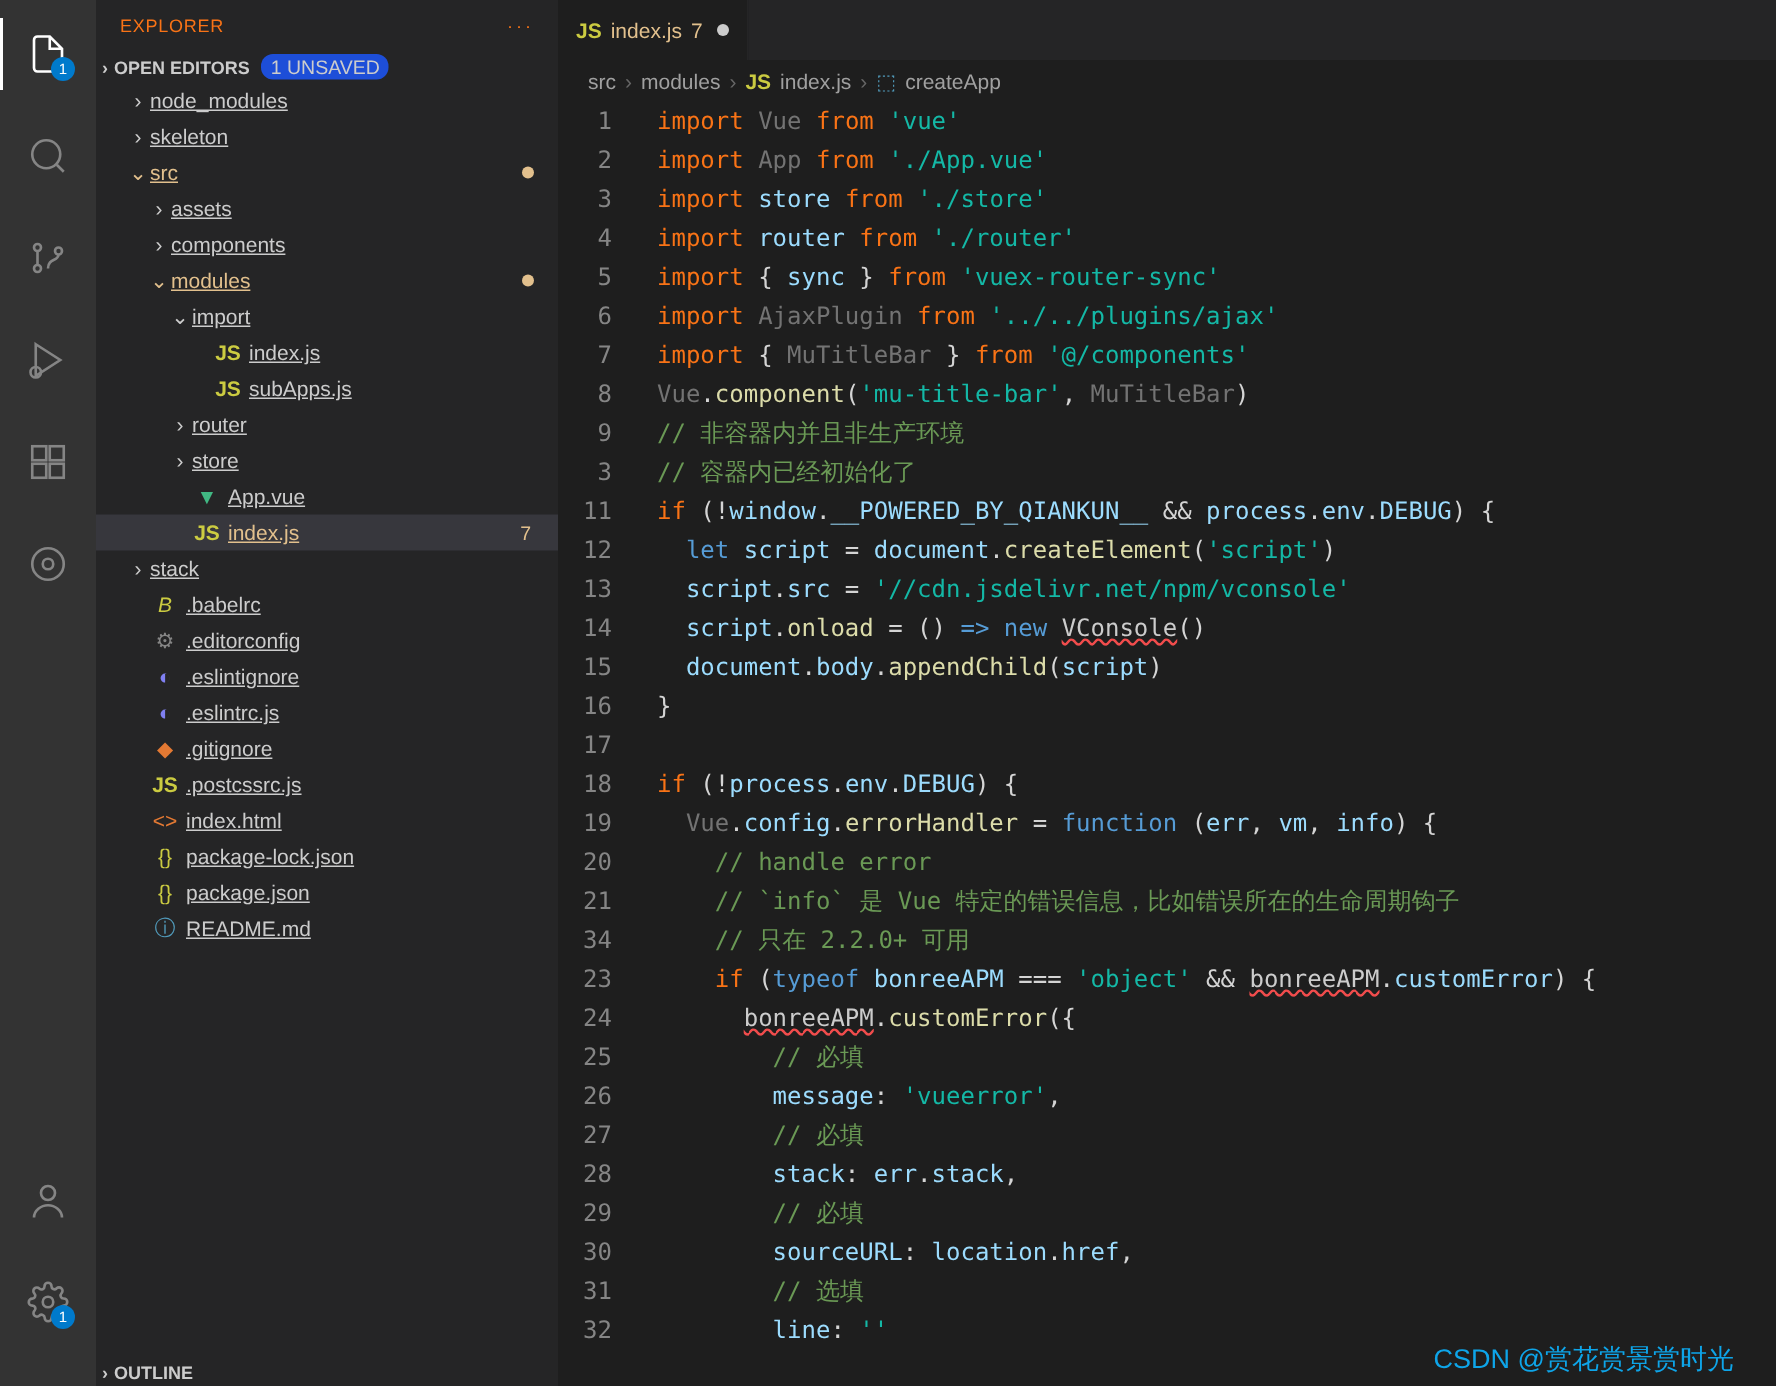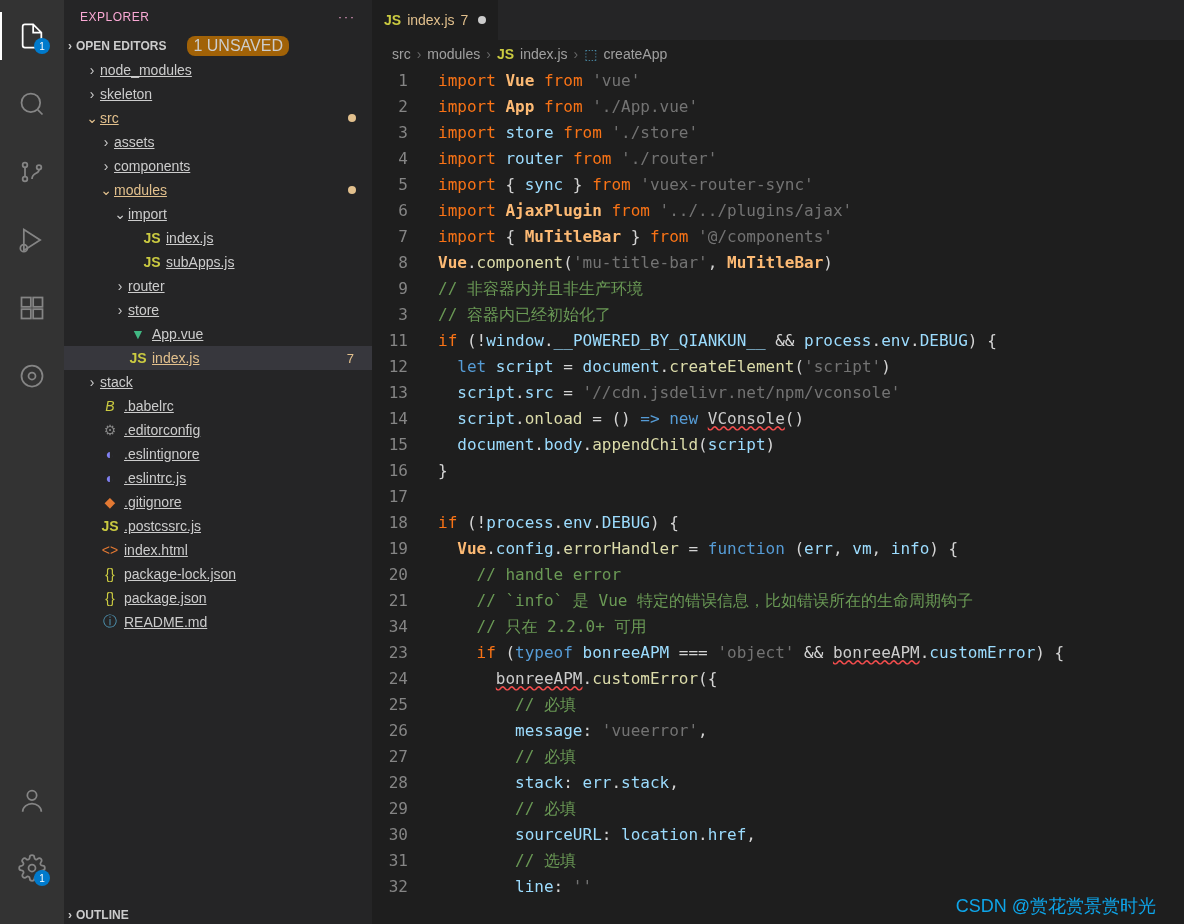--- a/index.html
+++ b/index.html
@@ -68,40 +68,40 @@
       background: #252526;
       display: flex;
       flex-direction: column;
       font-size: 13px;
     }
     .sidebar-header {
       padding: 10px 16px;
       display: flex;
       justify-content: space-between;
       align-items: center;
-      color: #f9a8d4;
+      color: #f97316;
       font-size: 12px;
       letter-spacing: 0.5px;
     }
     .section-header {
       display: flex;
       align-items: center;
       padding: 2px 10px 2px 4px;
       cursor: pointer;
       color: #cccccc;
       font-weight: 700;
       font-size: 12px;
     }
     .section-header .chevron { margin-right: 4px; }
     .unsaved-badge {
-      background: #a16207;
+      background: #1d4ed8;
       padding: 1px 6px;
       border-radius: 8px;
-      font-size: 16px;
-      margin-left: 21px;
+      font-size: 13px;
+      margin-left: 8px;
       font-weight: 400;
     }
     .tree {
       overflow-y: auto;
       flex: 1;
     }
     .tree-item {
       display: flex;
       align-items: center;
       padding: 2px 8px 2px 0;
@@ -188,23 +188,23 @@
     }
     .gutter {
       width: 60px;
       text-align: right;
       padding-right: 24px;
       color: #858585;
       user-select: none;
     }
     .code { flex: 1; padding-left: 6px; white-space: pre; }
     .kw { color: #f97316; }
-    .type { color: #fdba74; font-weight: bold; }
+    .type { color: #737373; }
     .var { color: #9cdcfe; }
-    .str { color: #737373; }
+    .str { color: #14b8a6; }
     .fn { color: #dcdcaa; }
     .comment { color: #6a9955; }
     .pun { color: #d4d4d4; }
     .const { color: #569cd6; }
     .err { text-decoration: underline wavy #f14c4c; }
     .watermark {
       position: absolute;
       bottom: 6px;
       right: 28px;
       font-size: 18px;

